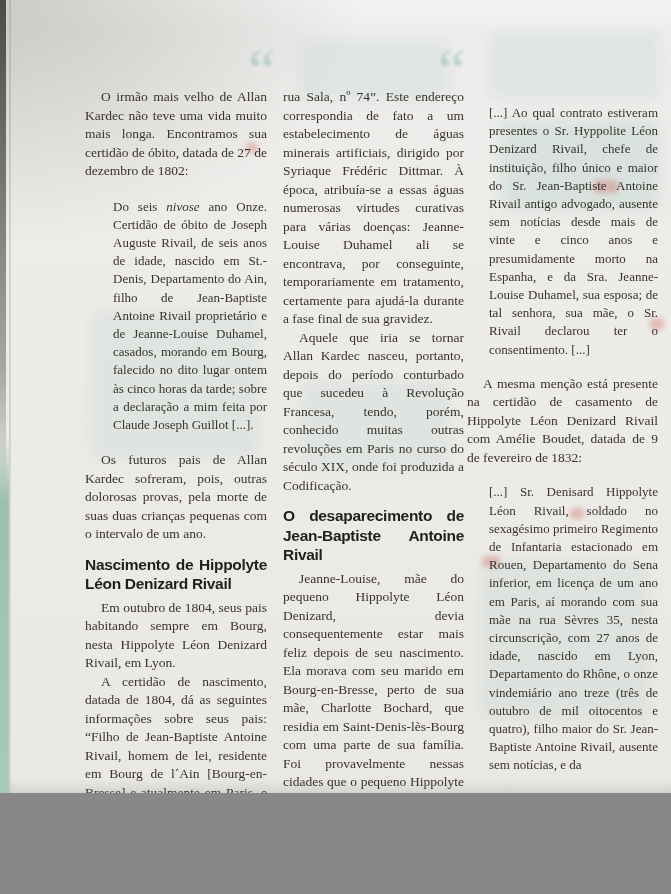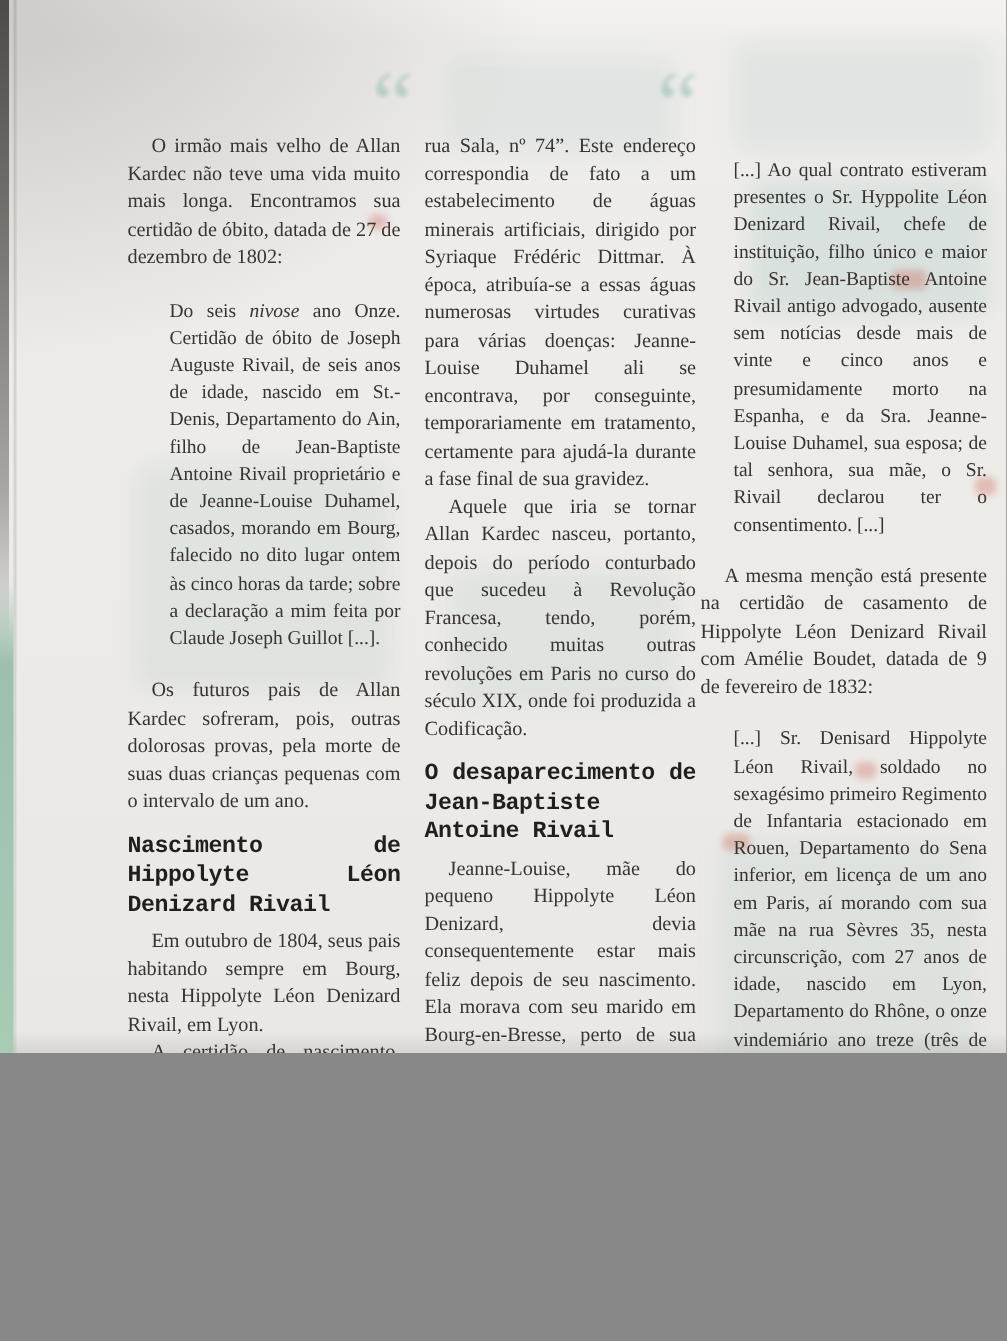--- a/index.html
+++ b/index.html
@@ -1,18 +1,18 @@
 <!DOCTYPE html>
 <html><head>
 <meta charset="utf-8">
 <style>
   html,body{margin:0;padding:0;background:#888;}
   .page{
     position:relative;
-    width:671px;height:702px;
+    width:671px;height:793px;
     margin:0 auto;
     overflow:hidden;
     background:
       linear-gradient(180deg, #f4f3f1 0%, #eeedeb 4%, #edebe8 55%, #eae8e5 100%);
     font-family:"Liberation Serif", serif;
   }
   
   .shade-topleft{position:absolute;left:0;top:0;width:360px;height:240px;
     background:radial-gradient(ellipse at -5% -10%, rgba(92,90,84,0.28), rgba(92,90,84,0.10) 45%, transparent 72%);
     pointer-events:none;}
@@ -40,21 +40,21 @@
     font-size:13.5px;line-height:18.5px;color:#38332d;
     text-align:justify;}
   .col-1{left:85px;width:182px;}
   .col-2{left:283px;width:181px;}
   .col-3{left:467px;width:191px;}
   .col p{margin:0;}
   p.indent{text-indent:16px;}
   blockquote{margin:17px 0 17px 28px;font-size:13px;line-height:18.2px;}
   .col-3 blockquote{margin:16px 0 16px 22px;}
   em{}
-  h2{font-family:Liberation Mono, monospace;font-weight:700;
+  h2{font-family:Liberation Sans, sans-serif;font-weight:700;
      font-size:15.5px;line-height:19.5px;color:#211f1c;
      margin:11px 0 5px;letter-spacing:-0.3px;
      text-align:justify;text-align-last:left;}
 
   
   .footer{position:absolute;left:33px;top:851px;width:600px;
     font-family:"Liberation Sans", sans-serif;letter-spacing:-0.2px;
     display:flex;align-items:baseline;gap:48px;}
   .folio-small{font-size:11px;color:#8d8c88;}
   .folio{font-size:11.5px;font-weight:700;color:#1d1c1a;margin-left:11px;}

